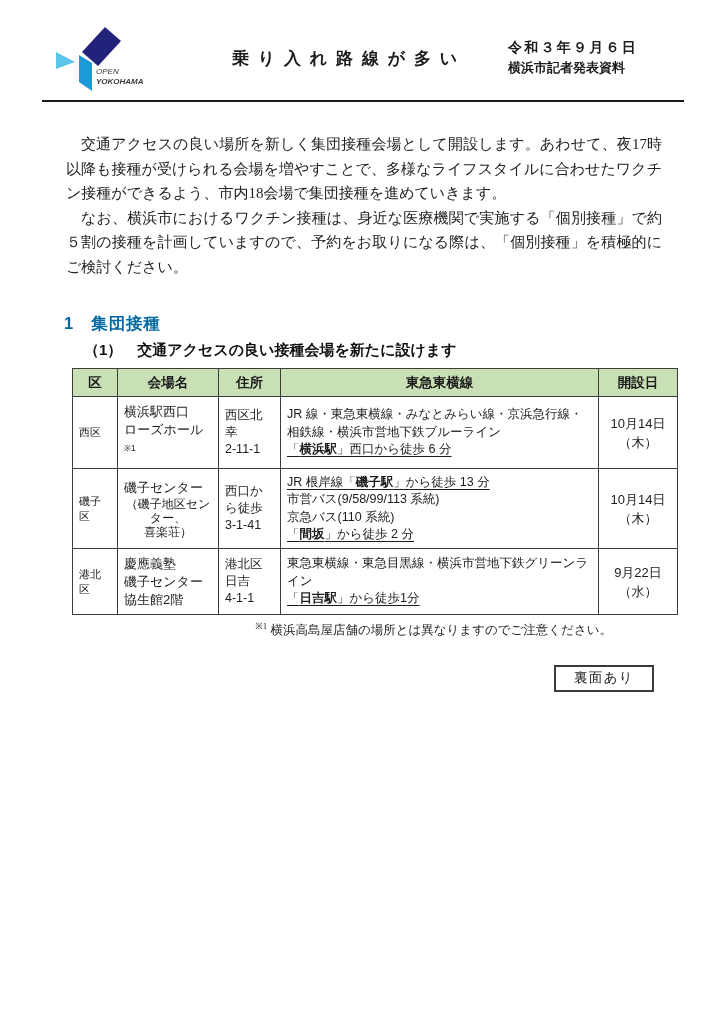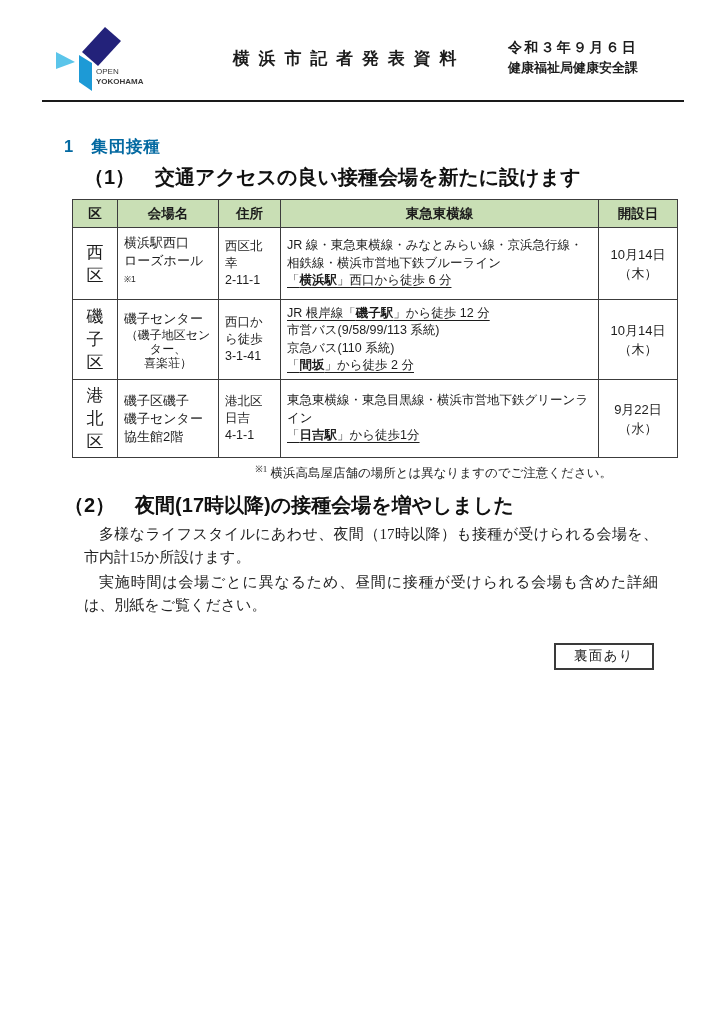--- a/index.html
+++ b/index.html
@@ -9,21 +9,21 @@
     margin:0 auto;
     background:#ffffff;
     box-sizing:border-box;
     padding:22px 40px 0 42px;
     color:#1c1c1c;
     font-family:"Liberation Sans",sans-serif;
     overflow:hidden;
   }
   
   .header{display:flex;align-items:center;height:72px;}
-  .logo-box{width:118px;flex:0 0 auto;}
+  .logo-box{width:118px;flex:0 0 auto;font-style:italic;}
   .doc-type{
     flex:1;text-align:center;
     font-size:17px;font-weight:bold;letter-spacing:0.52em;
     white-space:nowrap;margin-left:30px;
   }
   .header-right{flex:0 0 auto;width:176px;text-align:left;font-weight:600;}
   .header-right .hr-date{font-size:14px;letter-spacing:0.16em;}
   .header-right .hr-dept{font-size:13px;margin-top:2px;}
   .header-rule{border:none;border-top:2px solid #1a1a1a;margin:6px 0 0 0;}
   
@@ -38,21 +38,21 @@
     margin:0;font-size:15px;line-height:24.5px;
     text-align:justify;text-indent:1em;color:#222;
   }
   
   .sec-head{
     margin:34px 0 0 22px;
     font-size:16.5px;font-weight:bold;color:#0369a1;letter-spacing:0.05em;
   }
   .sub-head{
     margin:6px 0 0 42px;
-    font-size:20px;font-weight:bold;color:#111;
+    font-size:15px;font-weight:bold;color:#111;
   }
   .sub-body{
     margin:4px 26px 0 62px;
     font-size:15px;line-height:23px;text-align:justify;text-indent:1em;color:#222;
   }
   
   table.venues{
     margin:8px 0 0 30px;border-collapse:collapse;table-layout:fixed;
     font-size:12.5px;color:#1c1c1c;
   }
@@ -60,21 +60,21 @@
     border:1px solid #3c3c3c;vertical-align:middle;
     padding:4px 6px;box-sizing:border-box;
   }
   table.venues thead th{
     background:#c9dfb5;font-size:13.5px;font-weight:bold;
     text-align:center;padding:4px 2px;height:28px;
   }
   tbody tr:nth-child(1){height:72px;}
   tbody tr:nth-child(2){height:80px;}
   tbody tr:nth-child(3){height:66px;}
-  .td-ward{text-align:center;font-size:17px;border-radius:19px;}
+  .td-ward{font-size:11px;border-radius:19px;}
   .td-venue{font-size:13px;line-height:18px;padding-left:8px;}
   .td-venue .small{font-size:12px;line-height:14px;text-align:center;}
   .td-venue sup{font-size:8.5px;}
   .td-addr{font-size:12.5px;line-height:17px;}
   .td-access{font-size:12.5px;line-height:17.5px;}
   .td-access .u{text-decoration:underline;text-underline-offset:3px;}
   .td-access .b{font-weight:bold;}
   .td-date{text-align:center;font-size:13px;line-height:19px;}
   
   .footnote{
@@ -98,29 +98,33 @@
   <div class="header">
     <div class="logo-box">
       <svg width="112" height="70" viewBox="0 0 112 70">
         <polygon points="14,31 33,41 14,48" fill="#5bc5ea"></polygon>
         <polygon points="37,34 50,42 50,70 37,61" fill="#1d9ad6"></polygon>
         <polygon points="40,31 63,6 79,20 56,45" fill="#23227a"></polygon>
         <text x="54" y="53" font-size="8" fill="#3a3a3a" font-family="Liberation Sans, sans-serif">OPEN</text>
         <text x="54" y="63" font-size="8" font-weight="bold" fill="#3a3a3a" font-family="Liberation Sans, sans-serif">YOKOHAMA</text>
       </svg>
     </div>
-    <div class="doc-type">横浜市記者発表資料</div>
+    <div class="doc-type">乗り入れ路線が多い</div>
     <div class="header-right">
       <div class="hr-date">令和３年９月６日</div>
-      <div class="hr-dept">健康福祉局健康安全課</div>
+      <div class="hr-dept">横浜市記者発表資料</div>
     </div>
   </div>
   <hr class="header-rule">
 
 
+  <div class="intro serif">
+    <p>交通アクセスの良い場所を新しく集団接種会場として開設します。あわせて、夜17時以降も接種が受けられる会場を増やすことで、多様なライフスタイルに合わせたワクチン接種ができるよう、市内18会場で集団接種を進めていきます。</p>
+    <p>なお、横浜市におけるワクチン接種は、身近な医療機関で実施する「個別接種」で約５割の接種を計画していますので、予約をお取りになる際は、「個別接種」を積極的にご検討ください。</p>
+  </div>
 
   <div class="sec-head">1　集団接種</div>
   <div class="sub-head">（1）　交通アクセスの良い接種会場を新たに設けます</div>
 
   <table class="venues">
     <colgroup>
         <col style="width: 45px;">
         <col style="width: 101px;">
         <col style="width: 62px;">
         <col style="width: 318px;">
@@ -160,34 +164,34 @@
           <td class="td-venue">
             <div>磯子センター</div>
             <div class="small">（磯子地区センター、</div>
             <div class="small">喜楽荘）</div>
           </td>
           <td class="td-addr">
             <div>西口から徒歩</div>
             <div>3-1-41</div>
           </td>
           <td class="td-access">
-            <div><span class="u"><span>JR 根岸線「</span><span class="b">磯子駅</span><span>」から徒歩 12 分</span></span></div>
+            <div><span class="u"><span>JR 根岸線「</span><span class="b">磯子駅</span><span>」から徒歩 13 分</span></span></div>
             <div><span><span>市営バス(9/58/99/113 系統)</span></span></div>
             <div><span><span>京急バス(110 系統)</span></span></div>
             <div><span class="u"><span>「</span><span class="b">間坂</span><span>」から徒歩 2 分</span></span></div>
           </td>
           <td class="td-date">
             <div>10月14日</div>
             <div>（木）</div>
           </td>
         </tr>
         <tr>
           <td class="td-ward">港北区</td>
           <td class="td-venue">
-            <div>磯子区磯子</div>
+            <div>慶應義塾</div>
             <div>磯子センター</div>
             <div>協生館2階</div>
           </td>
           <td class="td-addr">
             <div>港北区日吉</div>
             <div>4-1-1</div>
           </td>
           <td class="td-access">
             <div><span><span>東急東横線・東急目黒線・横浜市営地下鉄グリーンライン</span></span></div>
             <div><span class="u"><span>「</span><span class="b">日吉駅</span><span>」から徒歩1分</span></span></div>
@@ -198,23 +202,18 @@
           </td>
         </tr>
       </tbody>
   </table>
 
   <div class="footnote serif">
     <sup>※1</sup>
     <span>横浜高島屋店舗の場所とは異なりますのでご注意ください。</span>
   </div>
 
-  <div class="sub2-wrap">
-    <div class="sub-head" style="margin-left:22px;">（2）　夜間(17時以降)の接種会場を増やしました</div>
-    <div class="sub-body serif" style="margin-left:42px;">多様なライフスタイルにあわせ、夜間（17時以降）も接種が受けられる会場を、市内計15か所設けます。</div>
-    <div class="sub-body serif" style="margin-left:42px;margin-top:2px;">実施時間は会場ごとに異なるため、昼間に接種が受けられる会場も含めた詳細は、別紙をご覧ください。</div>
-  </div>
 
   <div class="back-box-row">
     <div class="back-box serif">裏面あり</div>
   </div>
 
 </div>
 
 </body></html>

